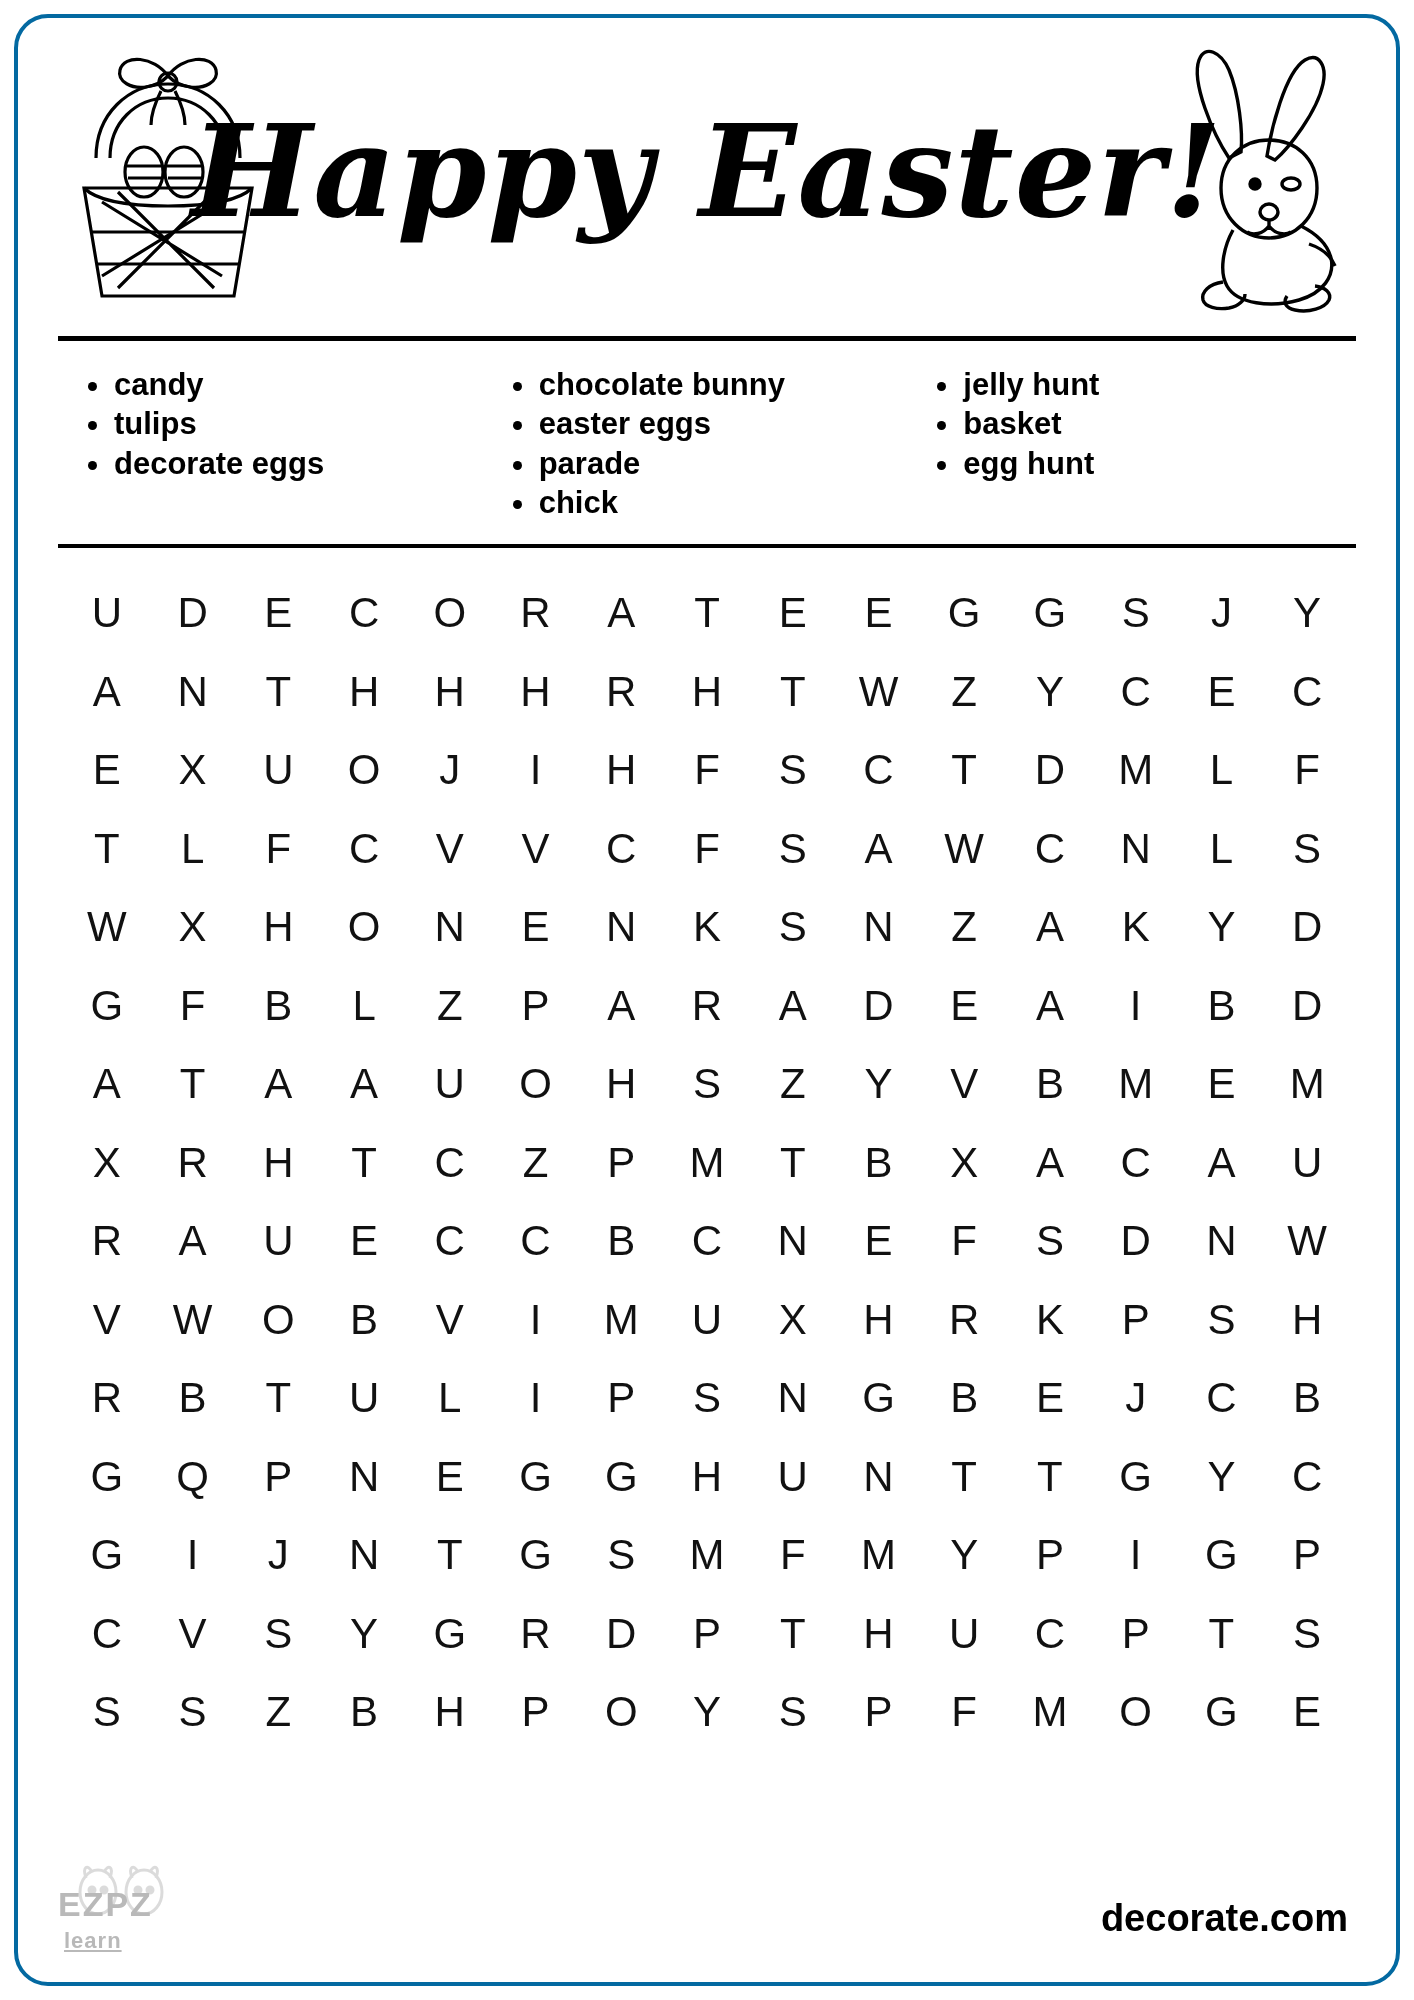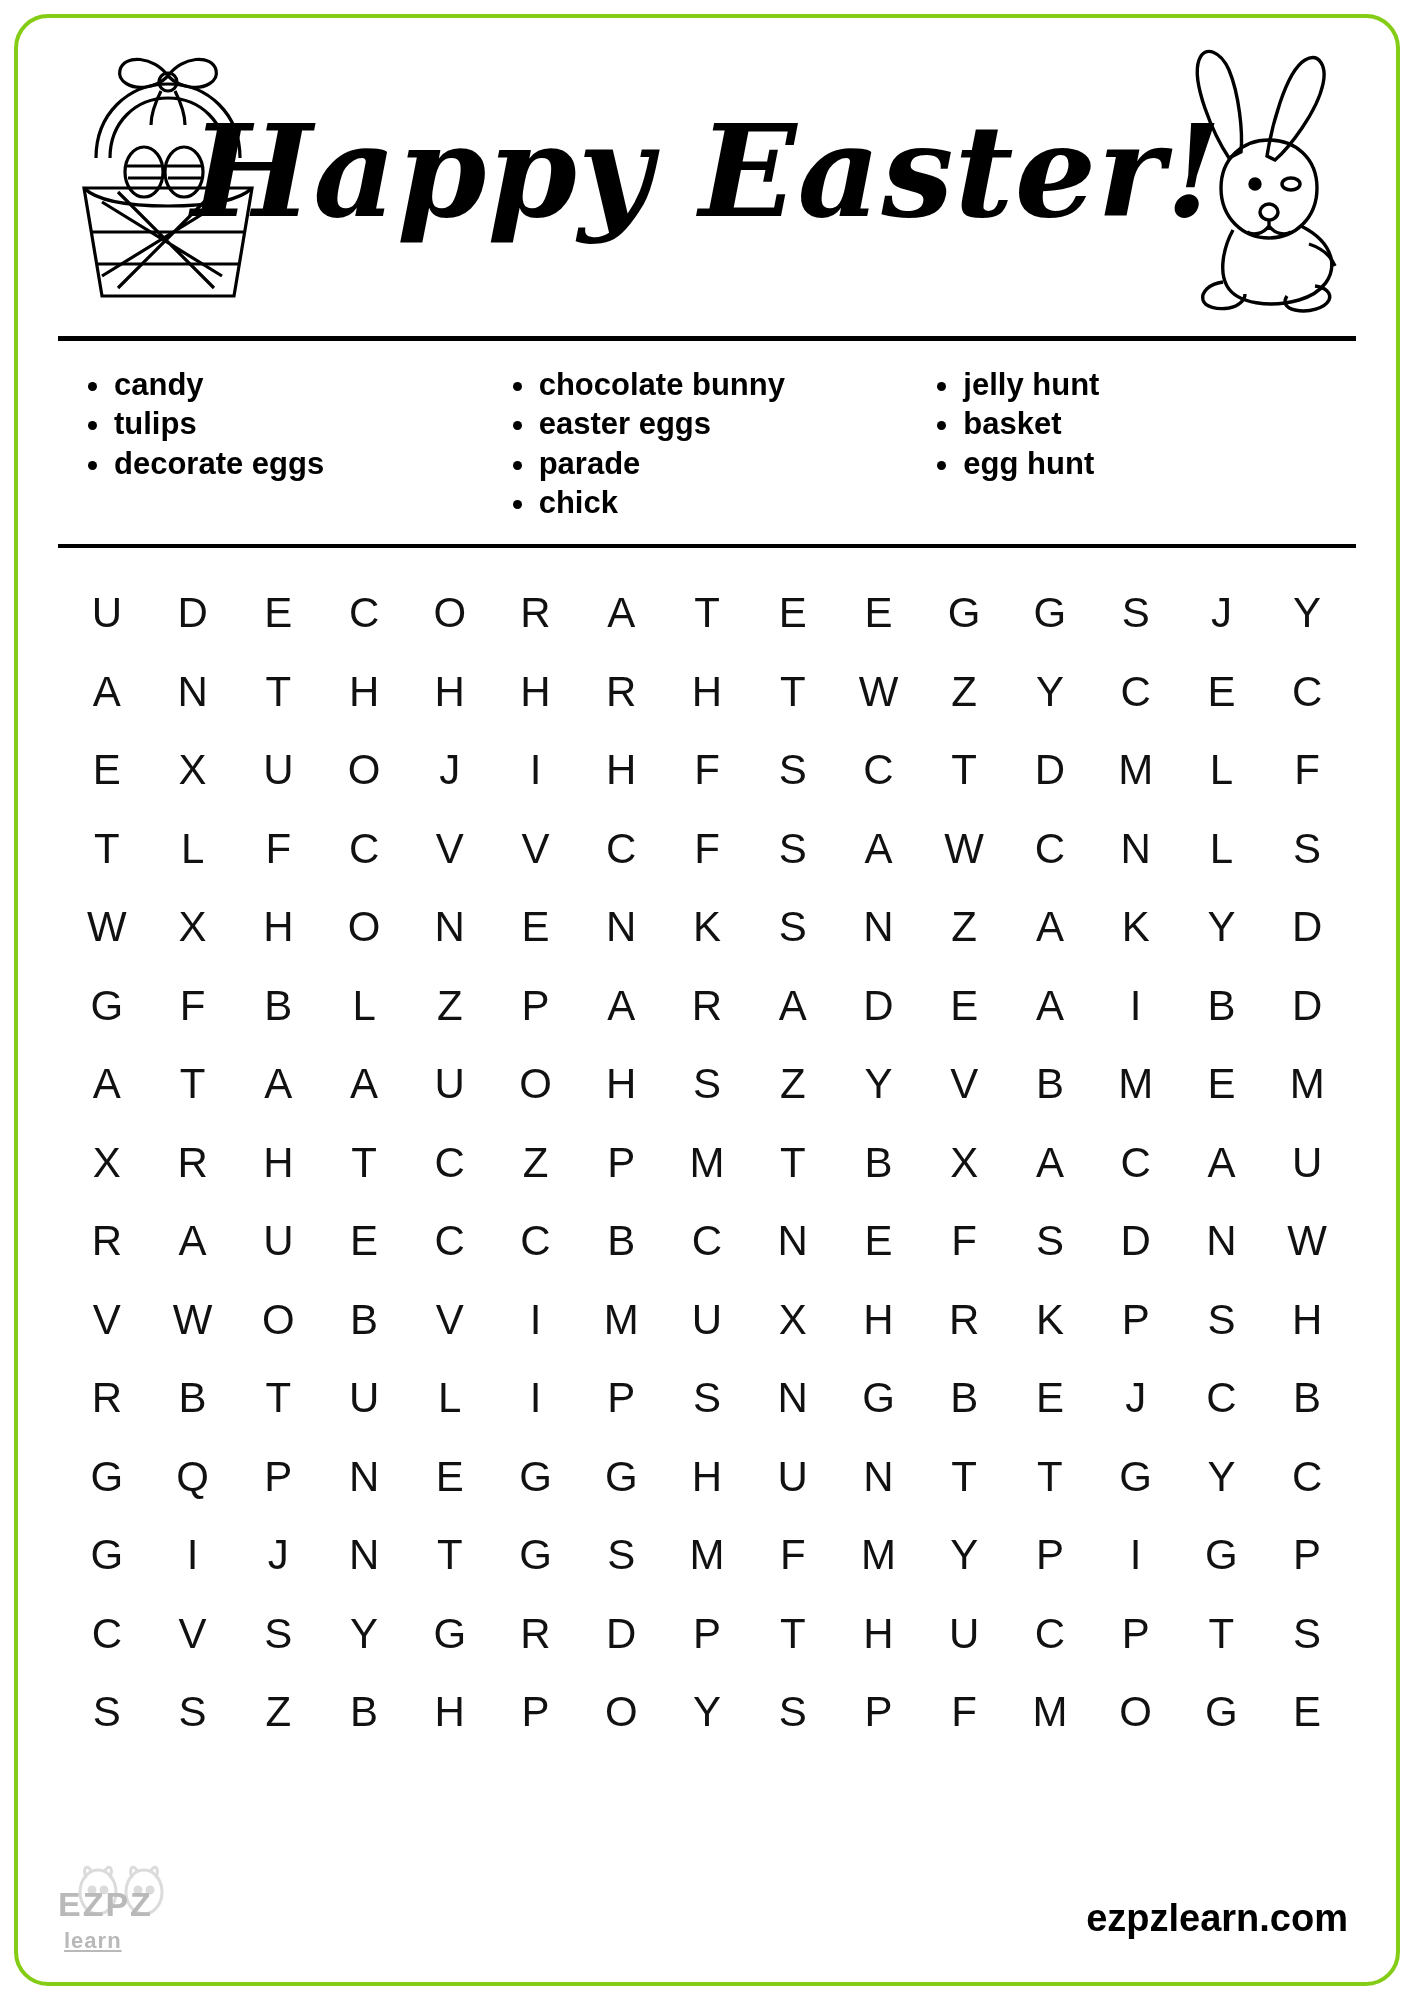--- a/index.html
+++ b/index.html
@@ -20,21 +20,21 @@
     height: 2000px;
     box-sizing: border-box;
     padding: 14px;
   }
 
   .sheet {
     position: relative;
     box-sizing: border-box;
     width: 1386px;
     height: 1972px;
-    border: 4px solid #84cc16;
+    border: 4px solid #0369a1;
     border-radius: 34px;
     overflow: hidden;
     background: #fff;
   }
 
   
   .header {
     position: relative;
     height: 318px;
     box-sizing: border-box;
@@ -483,17 +483,17 @@
         <ellipse cx="92" cy="30" rx="18" ry="22"></ellipse>
         <path d="M34 16c-4-12 2-14 6-6M58 16c4-12-2-14-6-6"></path>
         <path d="M80 16c-4-12 2-14 6-6M104 16c4-12-2-14-6-6"></path>
         <circle cx="40" cy="28" r="3" fill="#999"></circle>
         <circle cx="52" cy="28" r="3" fill="#999"></circle>
         <circle cx="86" cy="28" r="3" fill="#999"></circle>
         <circle cx="98" cy="28" r="3" fill="#999"></circle>
       </svg>
       <div class="logo-text">EZPZ</div>
       <div class="logo-sub">learn</div>
-      <div class="site">ezpzlearn.com</div>
+      <div class="site">decorate.com</div>
     </div>
 
   </div>
 </div>
 
 </body></html>

